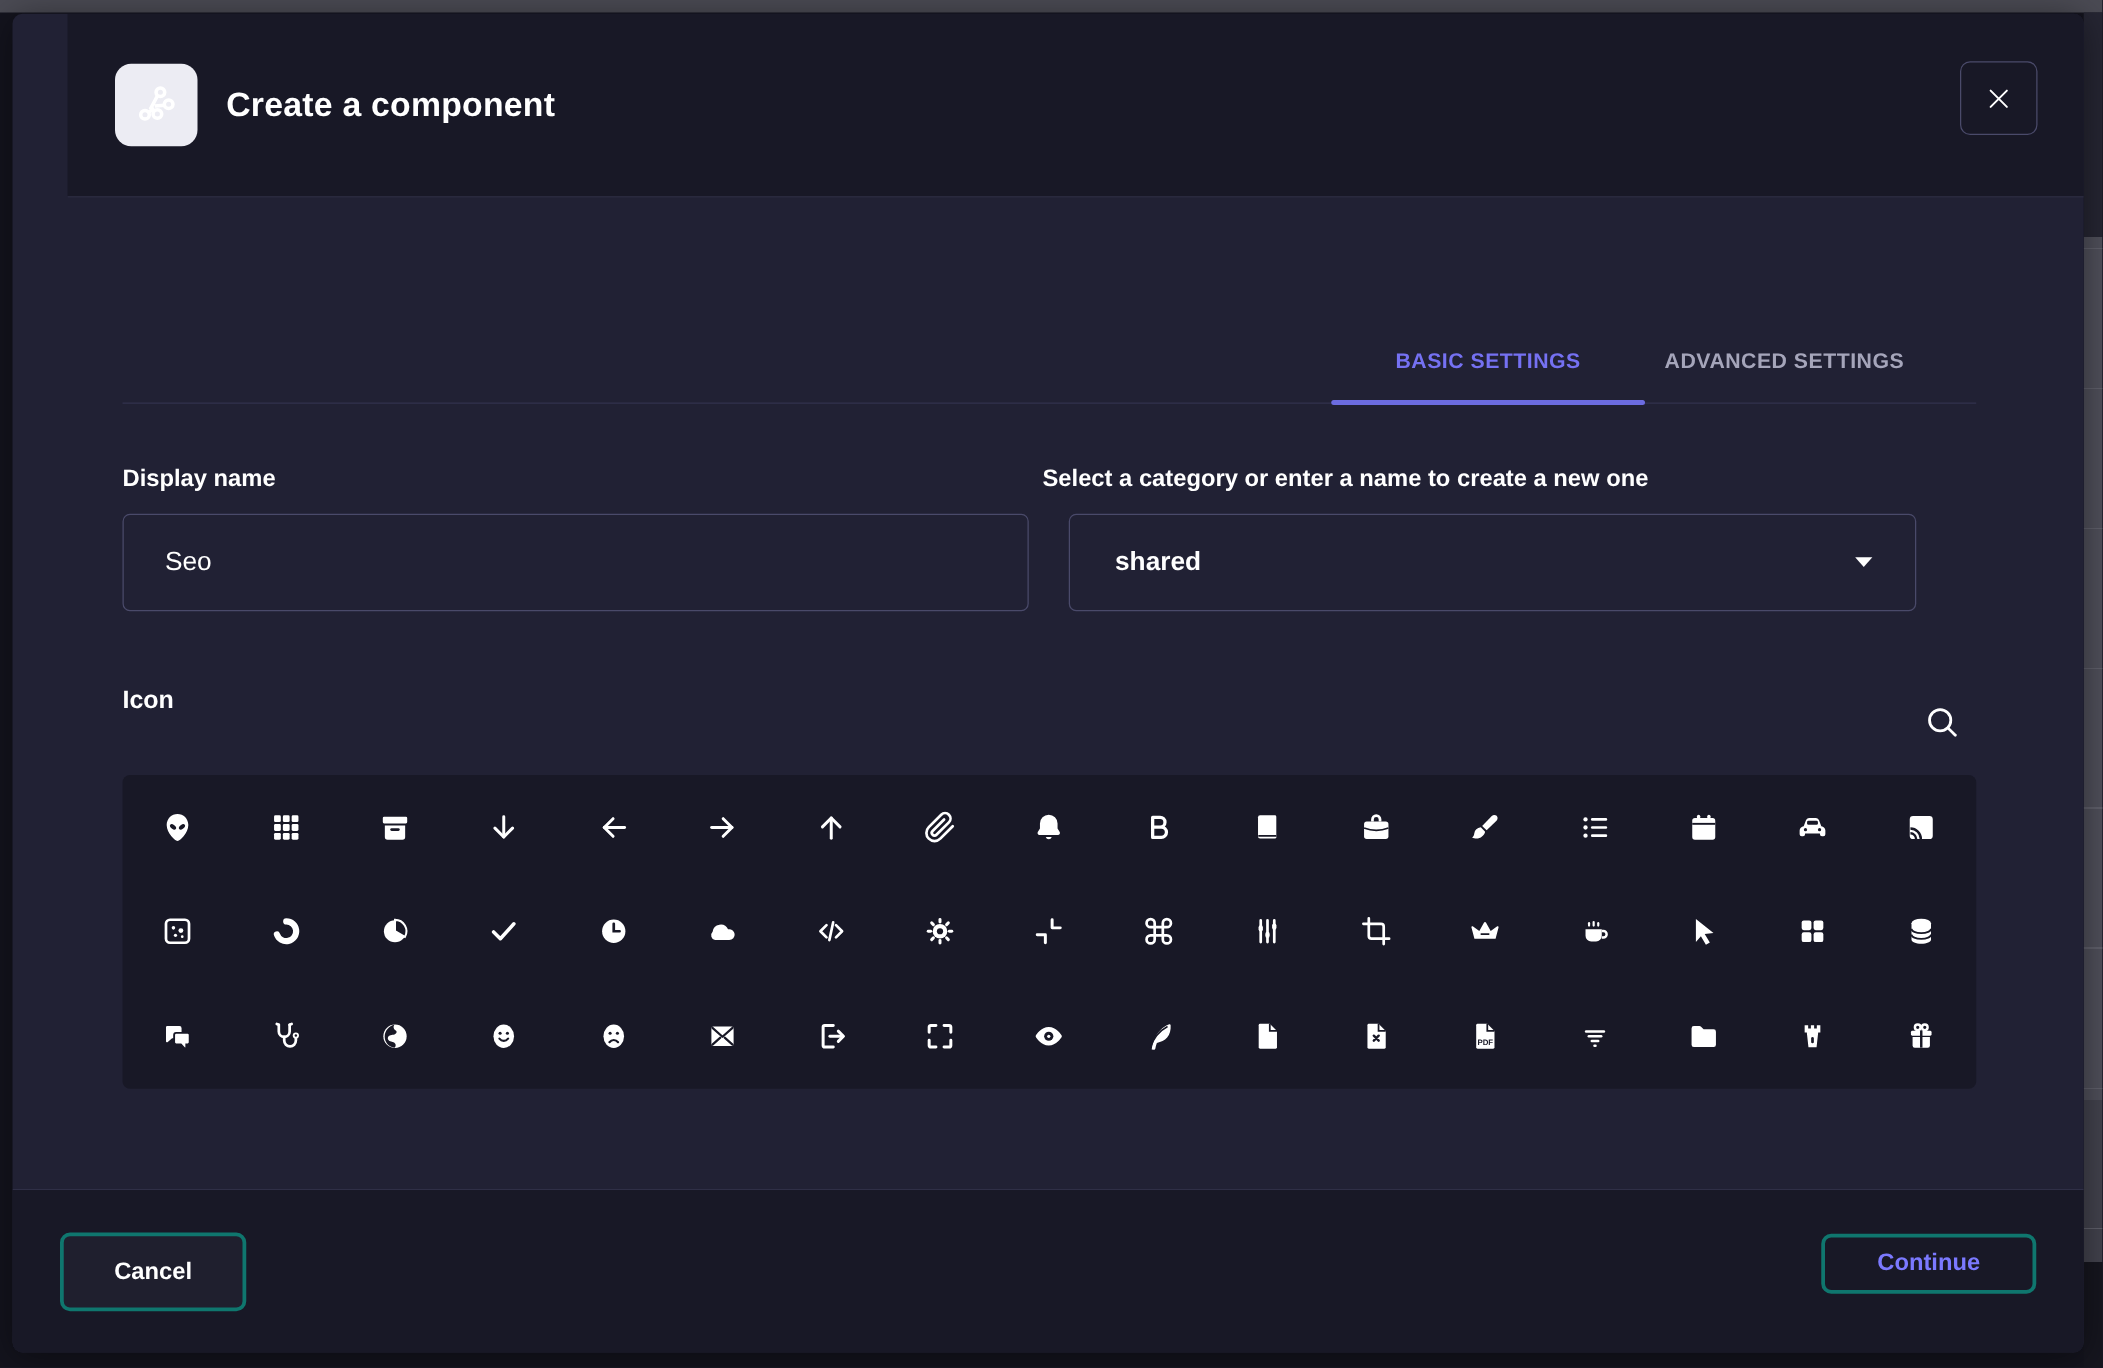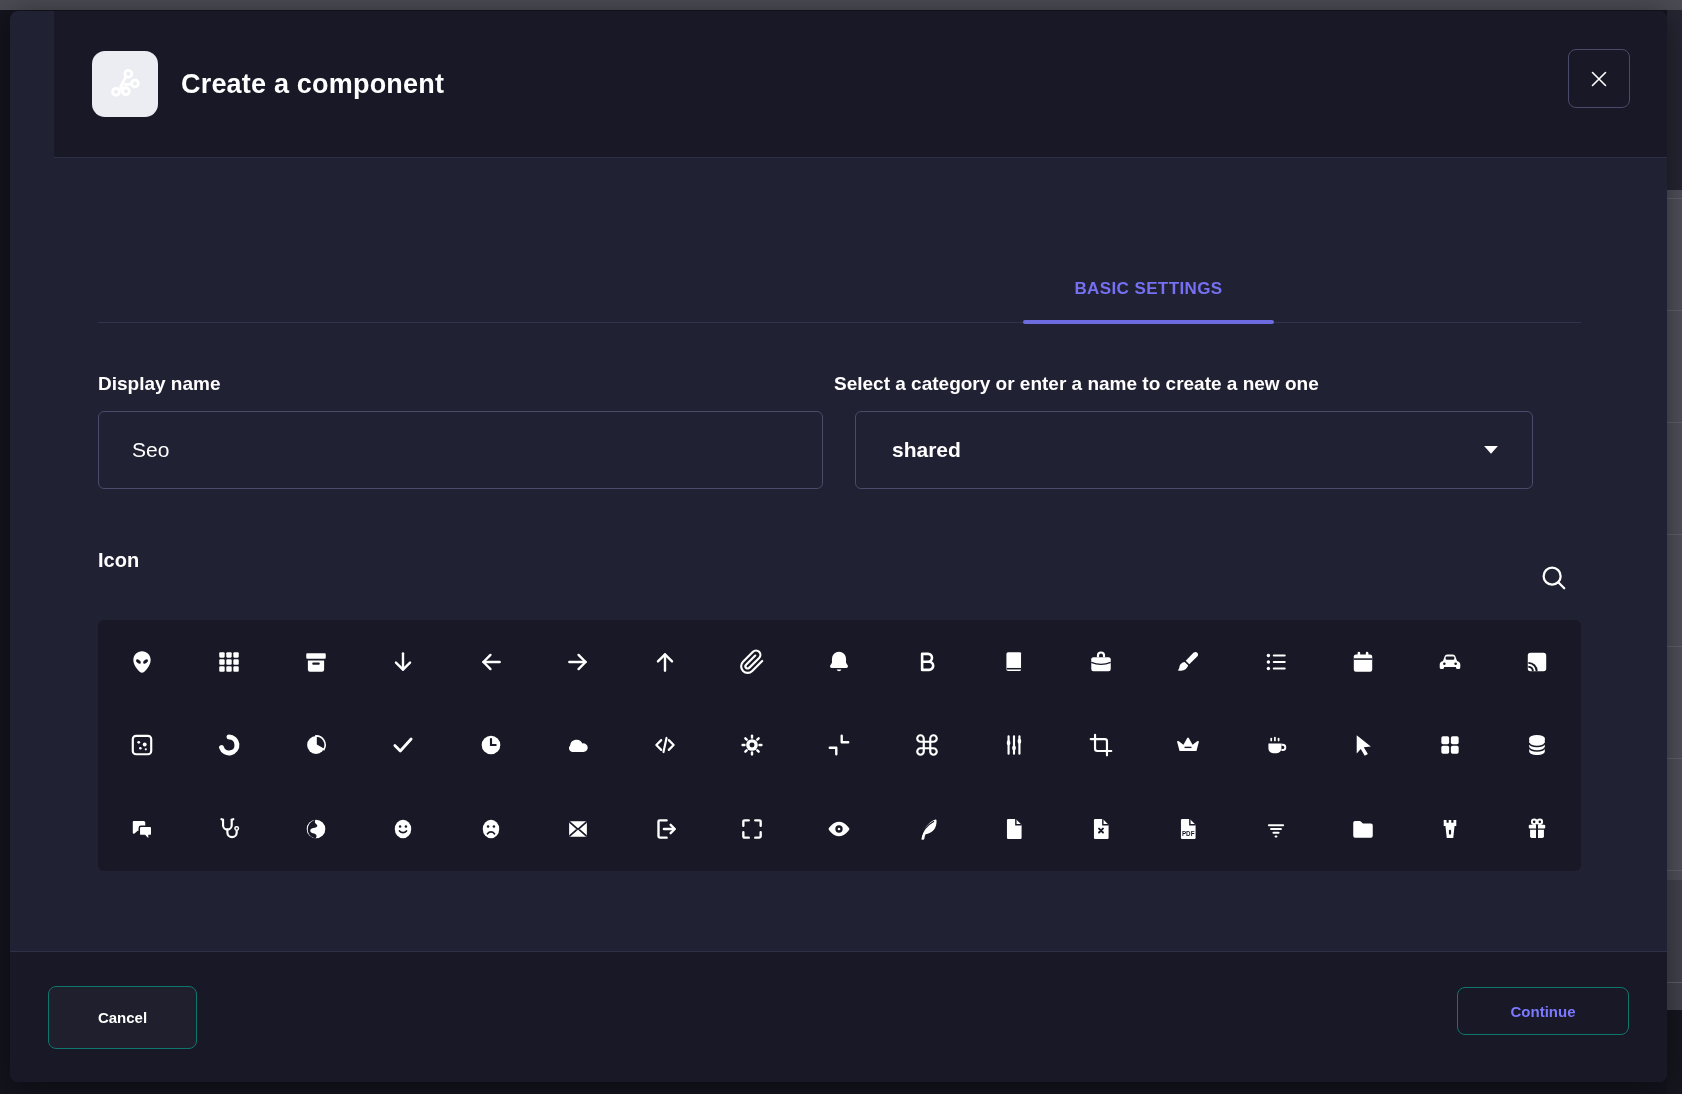--- a/index.html
+++ b/index.html
@@ -22,39 +22,39 @@
     border-radius:8px;background:transparent;cursor:pointer;display:flex;align-items:center;justify-content:center;padding:0;}
   .mbody{position:absolute;left:0;top:148px;right:0;bottom:130px;}
   .config{position:absolute;left:88px;top:60px;}
   .config h2{margin:0;font-size:32px;font-weight:700;color:#ffffff;}
   .config p{margin:10px 0 0 0;font-size:19px;color:#a5a5ba;}
   .tabs-divider{position:absolute;left:88px;top:163px;width:1483px;height:1px;background:#32324d;}
   .tab{position:absolute;top:96px;height:68px;background:transparent;border:none;cursor:pointer;
     font-family:inherit;font-size:17px;font-weight:700;letter-spacing:.4px;color:#a5a5ba;padding:0;}
   .tab.active{color:#7571f2;}
   .tab.active::after{content:"";position:absolute;left:0;right:0;bottom:-1px;height:4px;background:#6c6ce0;border-radius:2px;}
-  .tab-basic{left:1013px;width:251px;}
+  .tab-basic{left:1055px;width:251px;}
   .tab-advanced{left:1264px;width:307px;}
   .lbl{position:absolute;top:214px;font-size:19px;font-weight:700;color:#ffffff;}
   .lbl-name{left:88px;}
   .lbl-cat{left:824px;}
   .input{position:absolute;top:252px;height:78px;box-sizing:border-box;background:#212134;
     border:1px solid #4a4a6a;border-radius:6px;color:#ffffff;font-family:inherit;font-size:21px;}
   .input-name{left:88px;width:725px;padding:0 0 0 33px;outline:none;}
   .select{left:845px;width:678px;display:flex;align-items:center;padding:0 30px 0 36px;cursor:pointer;font-weight:bold;}
   .select .val{flex:1;}
   .icon-lbl{position:absolute;left:88px;top:390px;font-size:20px;font-weight:700;color:#ffffff;}
   .search{position:absolute;left:1521px;top:398px;width:46px;height:42px;background:transparent;border:none;cursor:pointer;
     display:flex;align-items:center;justify-content:center;padding:0;}
   .icon-grid{position:absolute;left:88px;top:461px;width:1483px;height:251px;background:#181826;border-radius:6px;
     display:grid;grid-template-columns:repeat(17,1fr);grid-template-rows:repeat(3,1fr);}
   .icon-cell{background:transparent;border:none;cursor:pointer;display:flex;align-items:center;justify-content:center;padding:0;}
   .mfooter{position:absolute;left:0;right:0;bottom:0;height:130px;background:#181826;border-top:1px solid #2f2f46;}
-  .btn{position:absolute;box-sizing:border-box;border:1px solid #0f766e;border-radius:8px;cursor:pointer;
-    font-family:inherit;font-size:15px;font-weight:700;}
+  .btn{position:absolute;box-sizing:border-box;border:3px solid #0f766e;border-radius:8px;cursor:pointer;
+    font-family:inherit;font-size:19px;font-weight:700;}
   .btn-cancel{left:38px;top:34px;width:149px;height:63px;background:#1f1f2e;color:#ffffff;}
   .btn-continue{right:38px;top:35px;width:172px;height:48px;background:transparent;color:#7b79ff;}
 </style>
 </head>
 <body>
 
 <div class="stage">
   <div class="backdrop-top"></div>
   <div class="backdrop-right"></div>
 
@@ -74,20 +74,21 @@
       <button class="close" aria-label="close">
         <svg width="24" height="24" viewBox="0 0 24 24">
           <path d="M5.5 5.5l13 13M18.5 5.5l-13 13" stroke="#ffffff" stroke-width="1.6" stroke-linecap="round"></path>
         </svg>
       </button>
     </div>
 
     <div class="mbody">
       <div class="tabs-divider"></div>
       <button class="tab tab-basic active">BASIC SETTINGS</button>
+      <button class="tab tab-advanced">ADVANCED SETTINGS</button>
 
       <div class="lbl lbl-name">Display name</div>
       <input class="input input-name" value="Seo" style="">
 
       <div class="lbl lbl-cat">Select a category or enter a name to create a new one</div>
       <div class="input select">
         <span class="val">shared</span>
         <svg width="22" height="22" viewBox="0 0 24 24">
           <path d="M4.5 7.5l7.5 8.5 7.5-8.5z" fill="#ffffff"></path>
         </svg>

